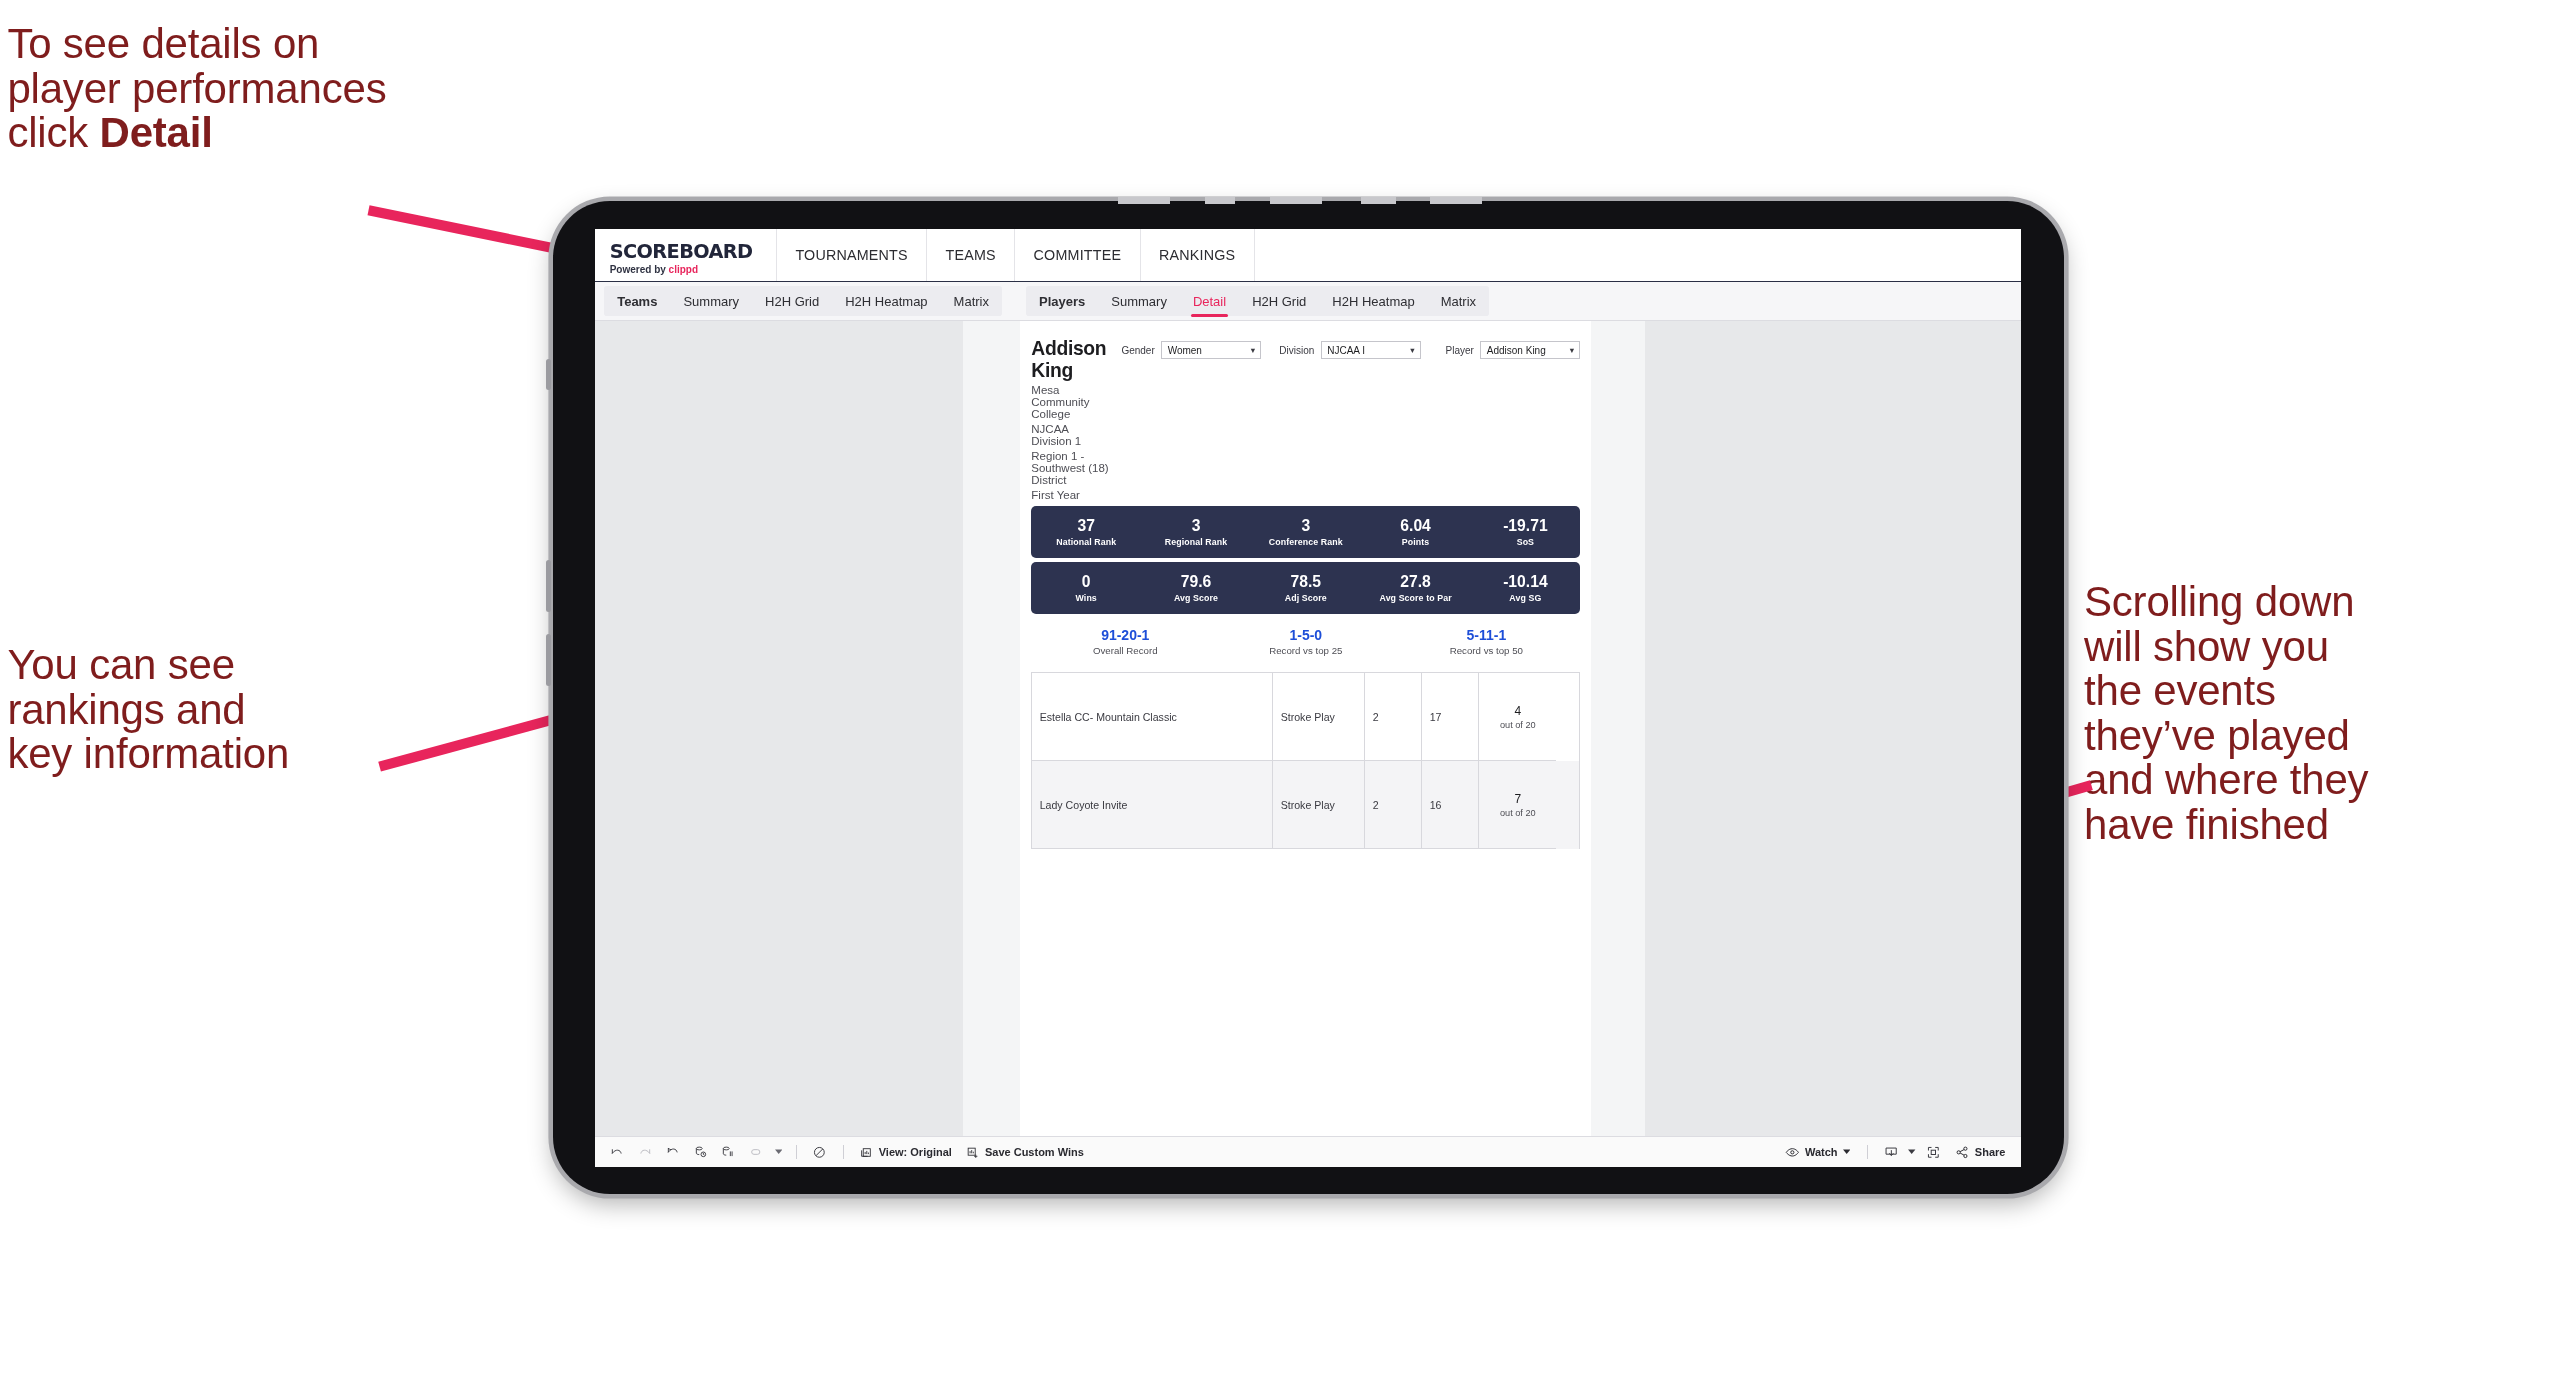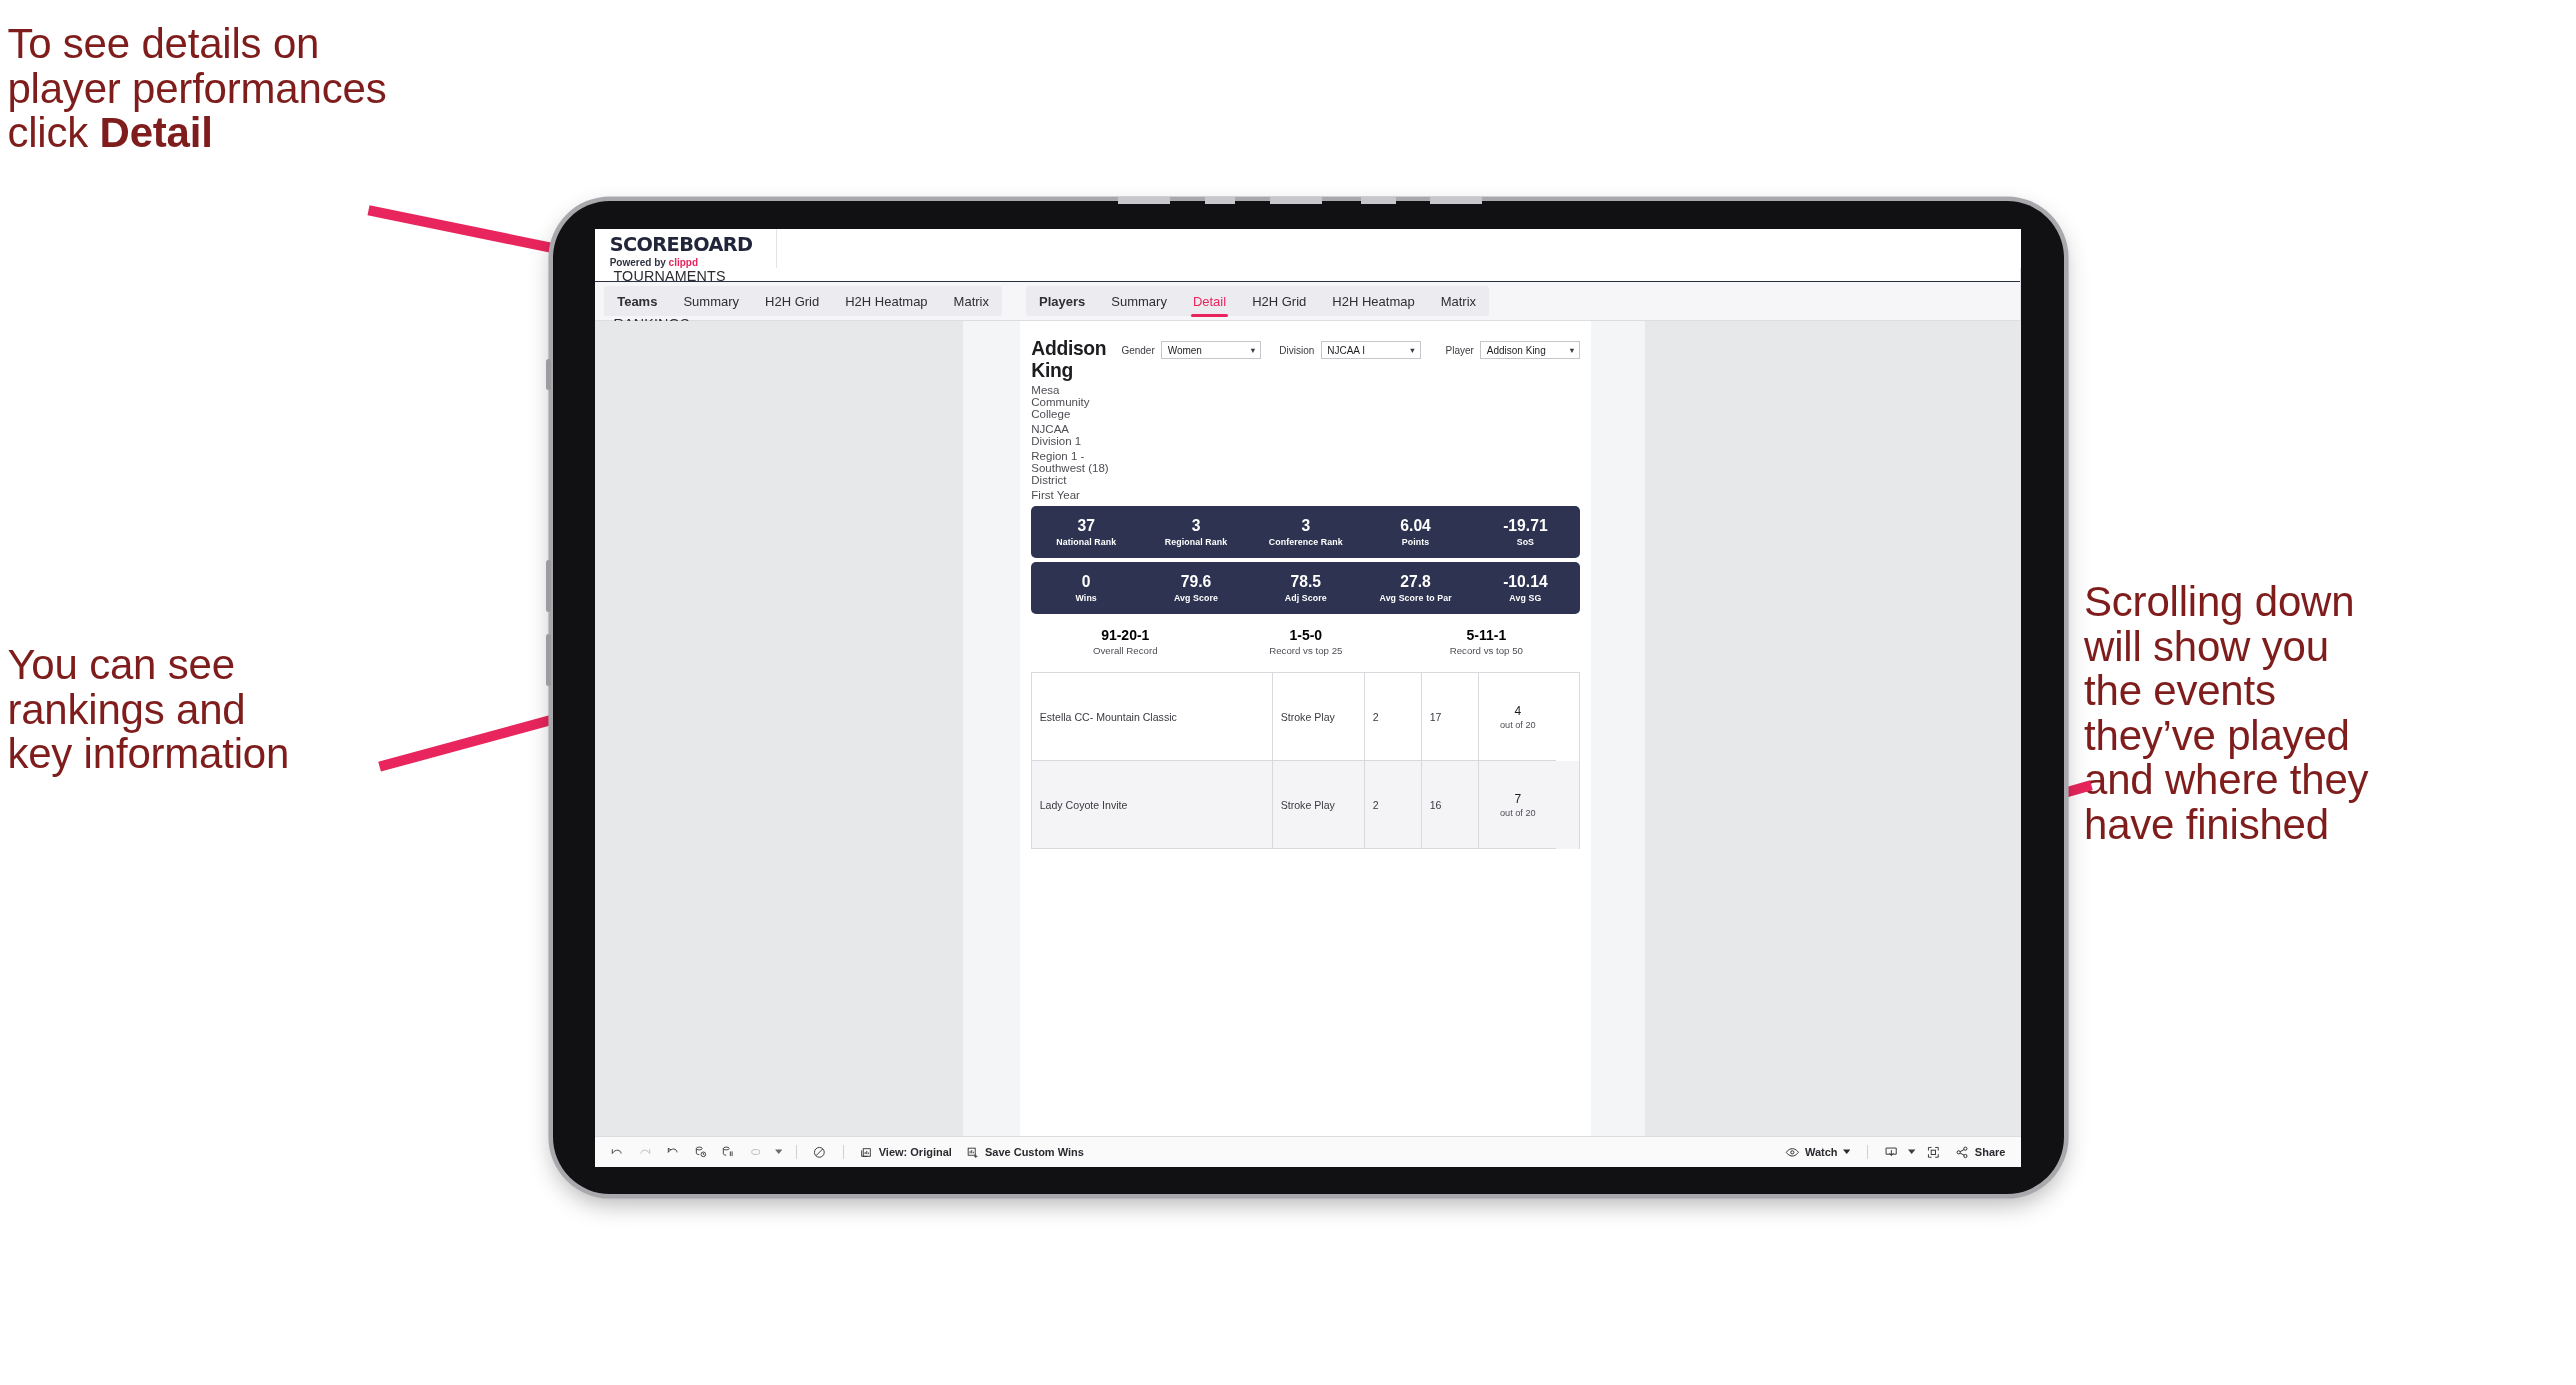--- a/index.html
+++ b/index.html
@@ -64,21 +64,20 @@
     left: 42px; top: 28px;
     width: 1426px; height: 938px;
     background: #ffffff;
     overflow: hidden;
   }
 
   
   #site-header {
     height: 53px; background:#ffffff; display:flex; align-items:stretch;
     border-bottom: 1.8px solid #2a2f45;
-    flex-direction: column;
   }
   #brand {
     width: 182px; padding: 6.4px 0 0 14.7px; border-right:0.9px solid #e4e4e8;
     display:flex; flex-direction:column; justify-content:center;
   }
   #brand-title {
     font-family:"DejaVu Sans", sans-serif;
     font-weight:700; font-size:19.3px; letter-spacing:-0.6px; color:#22263a;
     line-height:1;
   }
@@ -143,21 +142,21 @@
     height:52px; border-radius:5px;
   }
   .band + .band { margin-top:3.7px; }
   .stat { flex:1; text-align:center; color:#ffffff; }
   .stat .v { font-size:15.7px; font-weight:700; line-height:1.1; }
   .stat .k { font-size:8.8px; font-weight:700; margin-top:2.8px; letter-spacing:0.1px; }
 
   
   #records { display:flex; margin-top:13px; padding:0 3.7px; }
   .rec { flex:1; text-align:center; }
-  .rec .v { font-size:14px; font-weight:700; color:#000000; }
+  .rec .v { font-size:14px; font-weight:700; color:#1d4ed8; }
   .rec .k { font-size:9.7px; color:#4e4e55; margin-top:1.8px; }
 
   
   #tbl { margin-top:16.6px; border:0.9px solid #d8d8dd; border-bottom:none; }
   .trow { display:flex; }
   .tcell { border-right:0.9px solid #d8d8dd; border-bottom:0.9px solid #d8d8dd; padding:6.4px 7.4px;
            font-size:10.6px; color:#3a3a41; display:flex; align-items:center; }
   .tcell:last-child { border-right:none; }
   .thead .tcell { font-size:12.4px; color:#1d1d20; font-weight:400; padding:7.4px 7.4px; }
   .c-tour { width:241px; }

